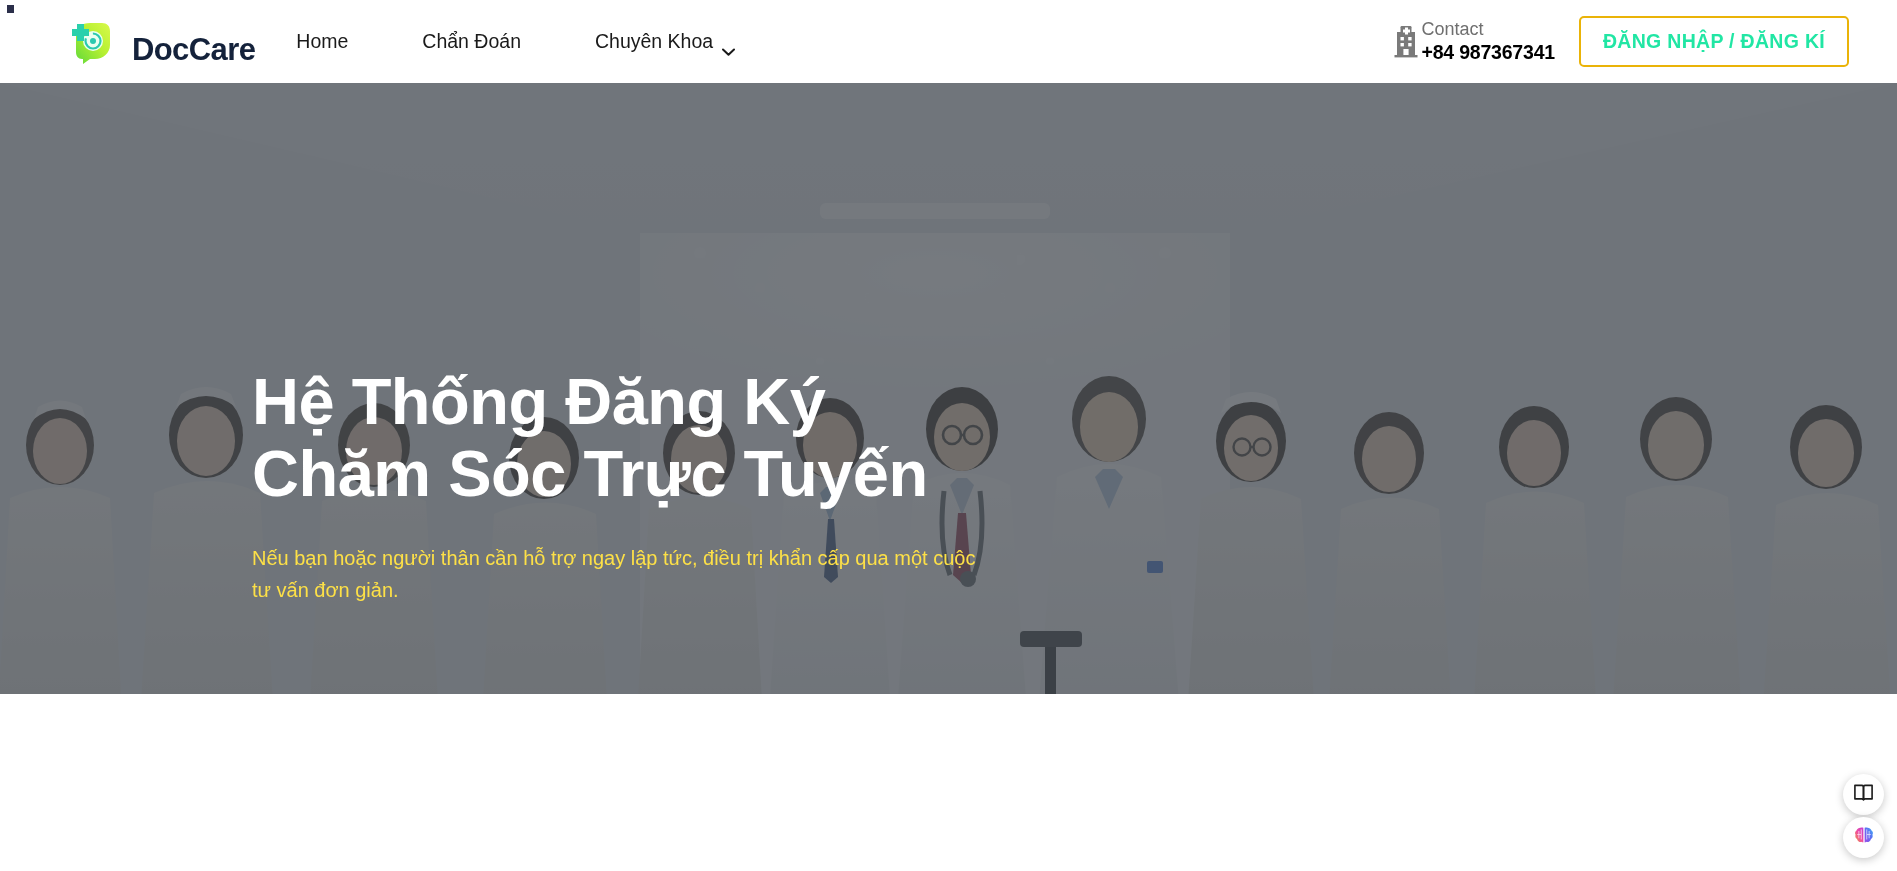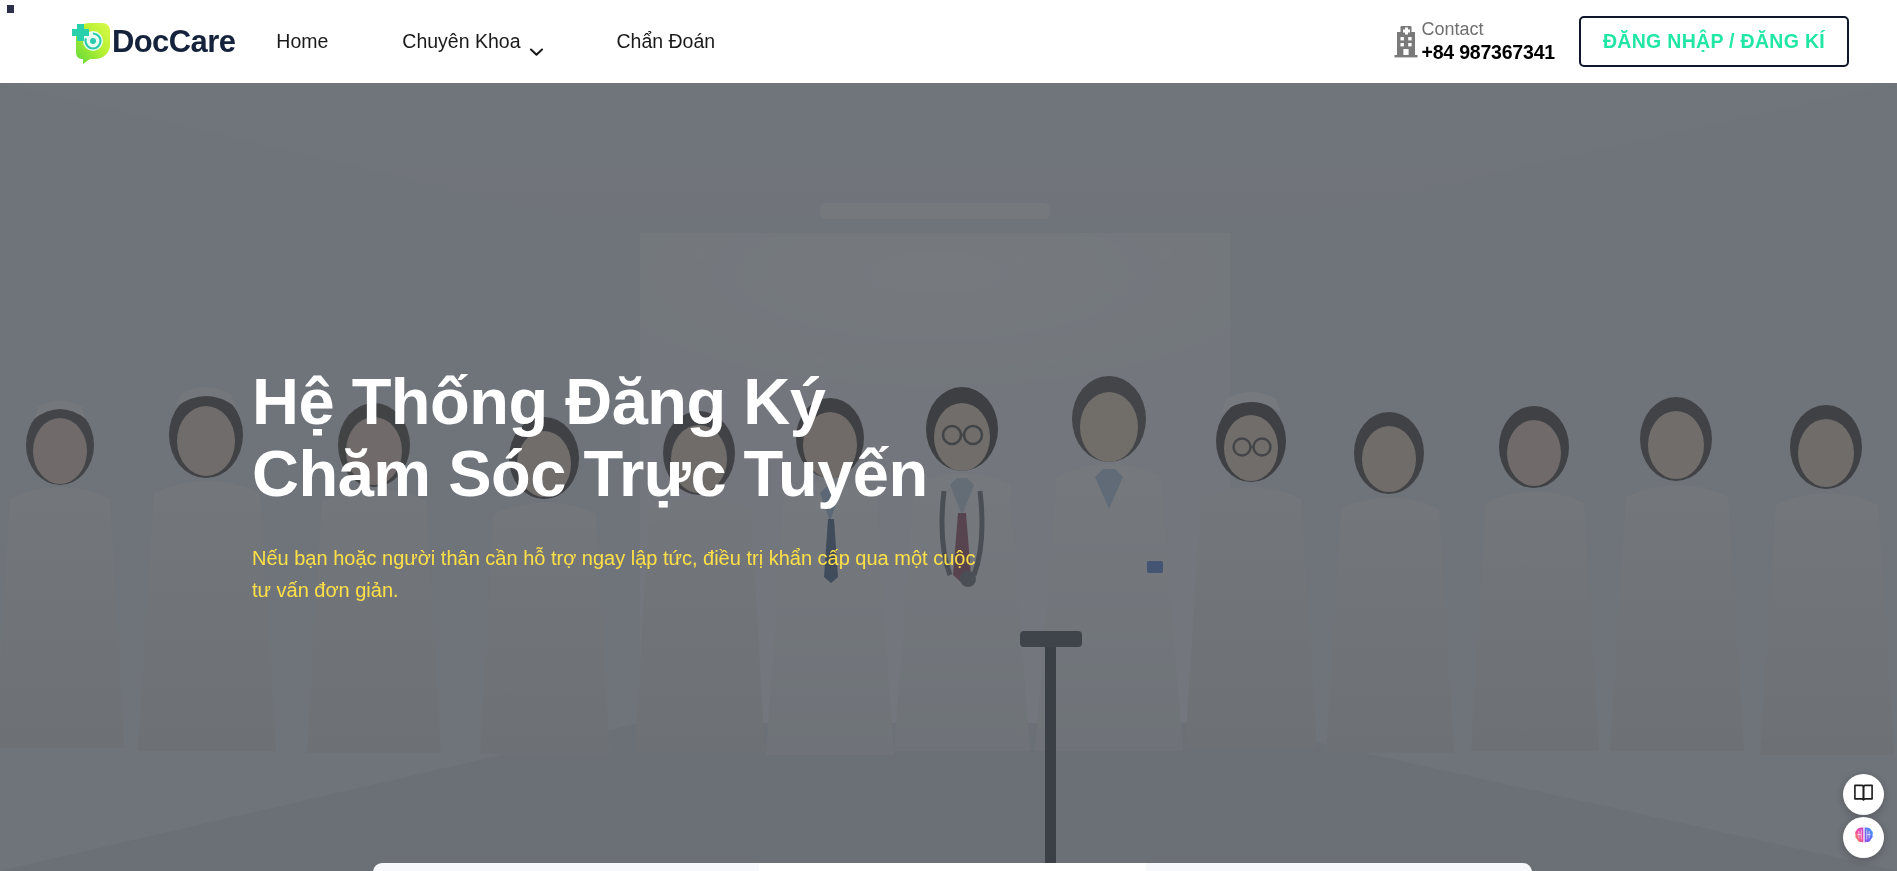--- a/index.html
+++ b/index.html
@@ -19,21 +19,21 @@
     background:#2b2f4a; z-index:60;
   }
 
   
   .header{
     position:absolute; left:0; top:0; width:1897px; height:83px;
     background:#ffffff; z-index:50;
     display:flex; align-items:center;
   }
   .logo-wrap{
-    display:flex; align-items:center; gap:0;
+    display:flex; align-items:flex-end; gap:20px;
     margin-left:66px;
   }
   .logo-mark{ position:relative; width:46px; height:46px; flex:0 0 46px; }
   .logo-text{
     font-size:31px; font-weight:bold; color:#14223b;
     letter-spacing:-0.6px; line-height:1;
   }
 
   .nav{
     display:flex; align-items:center; gap:12px;
@@ -53,33 +53,33 @@
   .contact{
     display:flex; align-items:center; 
   }
   .hosp-icon{ width:30px; height:33px; flex:0 0 30px; }
   .contact-text{ display:flex; flex-direction:column; line-height:1.22; }
   .contact-label{ font-size:18px; color:#6f6f6f; }
   .contact-phone{ font-size:19.5px; color:#000000; font-weight:bold; letter-spacing:-0.2px; }
 
   .login-btn{
     margin-left:24px;
-    border:2px solid #0f172a;
+    border:2px solid #eab308;
     border-radius:5px;
     color:#21e6a4;
     font-size:19.5px; font-weight:bold;
     letter-spacing:0.3px;
     padding:0 22px; height:51px;
     display:flex; align-items:center; justify-content:center;
     background:transparent; cursor:pointer; white-space:nowrap;
   }
 
   
   .hero{
-    position:absolute; left:0; top:83px; width:1897px; height:788px;
+    position:absolute; left:0; top:83px; width:1897px; height:611px;
     overflow:hidden; background:#5d6166;
   }
   .hero-photo{ position:absolute; inset:0; }
   .hero-overlay{
     position:absolute; inset:0;
     background:rgba(70,76,82,0.74);
   }
   .hero-content{
     position:absolute; left:252px; top:283px; width:820px; z-index:5;
   }
@@ -141,29 +141,29 @@
         </svg>
       </span>
       <span class="logo-text">DocCare</span>
     </a>
 
     <nav class="nav">
       <div class="nav-item">
         <span>Home</span>
       </div>
       <div class="nav-item">
+        <span>Chẩn Đoán</span>
+      </div>
+      <div class="nav-item">
         <span>Chuyên Khoa</span>
         <span class="chev">
           <svg viewBox="0 0 13 8" width="13" height="8">
               <path d="M1 1.5 L6.5 6.8 L12 1.5" fill="none" stroke="#1a1a1a" stroke-width="2" stroke-linecap="round" stroke-linejoin="round"></path>
             </svg>
         </span>
-      </div>
-      <div class="nav-item">
-        <span>Chẩn Đoán</span>
       </div>
     </nav>
 
     <div class="header-right">
       <div class="contact">
         <span class="hosp-icon">
           <svg viewBox="0 0 30 33" width="30" height="33">
             <rect x="6" y="7" width="18" height="23" fill="#7a7a7a"></rect>
             <rect x="9.5" y="1" width="11" height="7" rx="1.2" fill="#7a7a7a"></rect>
             <path d="M14 2.6 h3 v2 h2 v3 h-2 v2 h-3 v-2 h-2 v-3 h2 Z" fill="#ffffff"></path>

